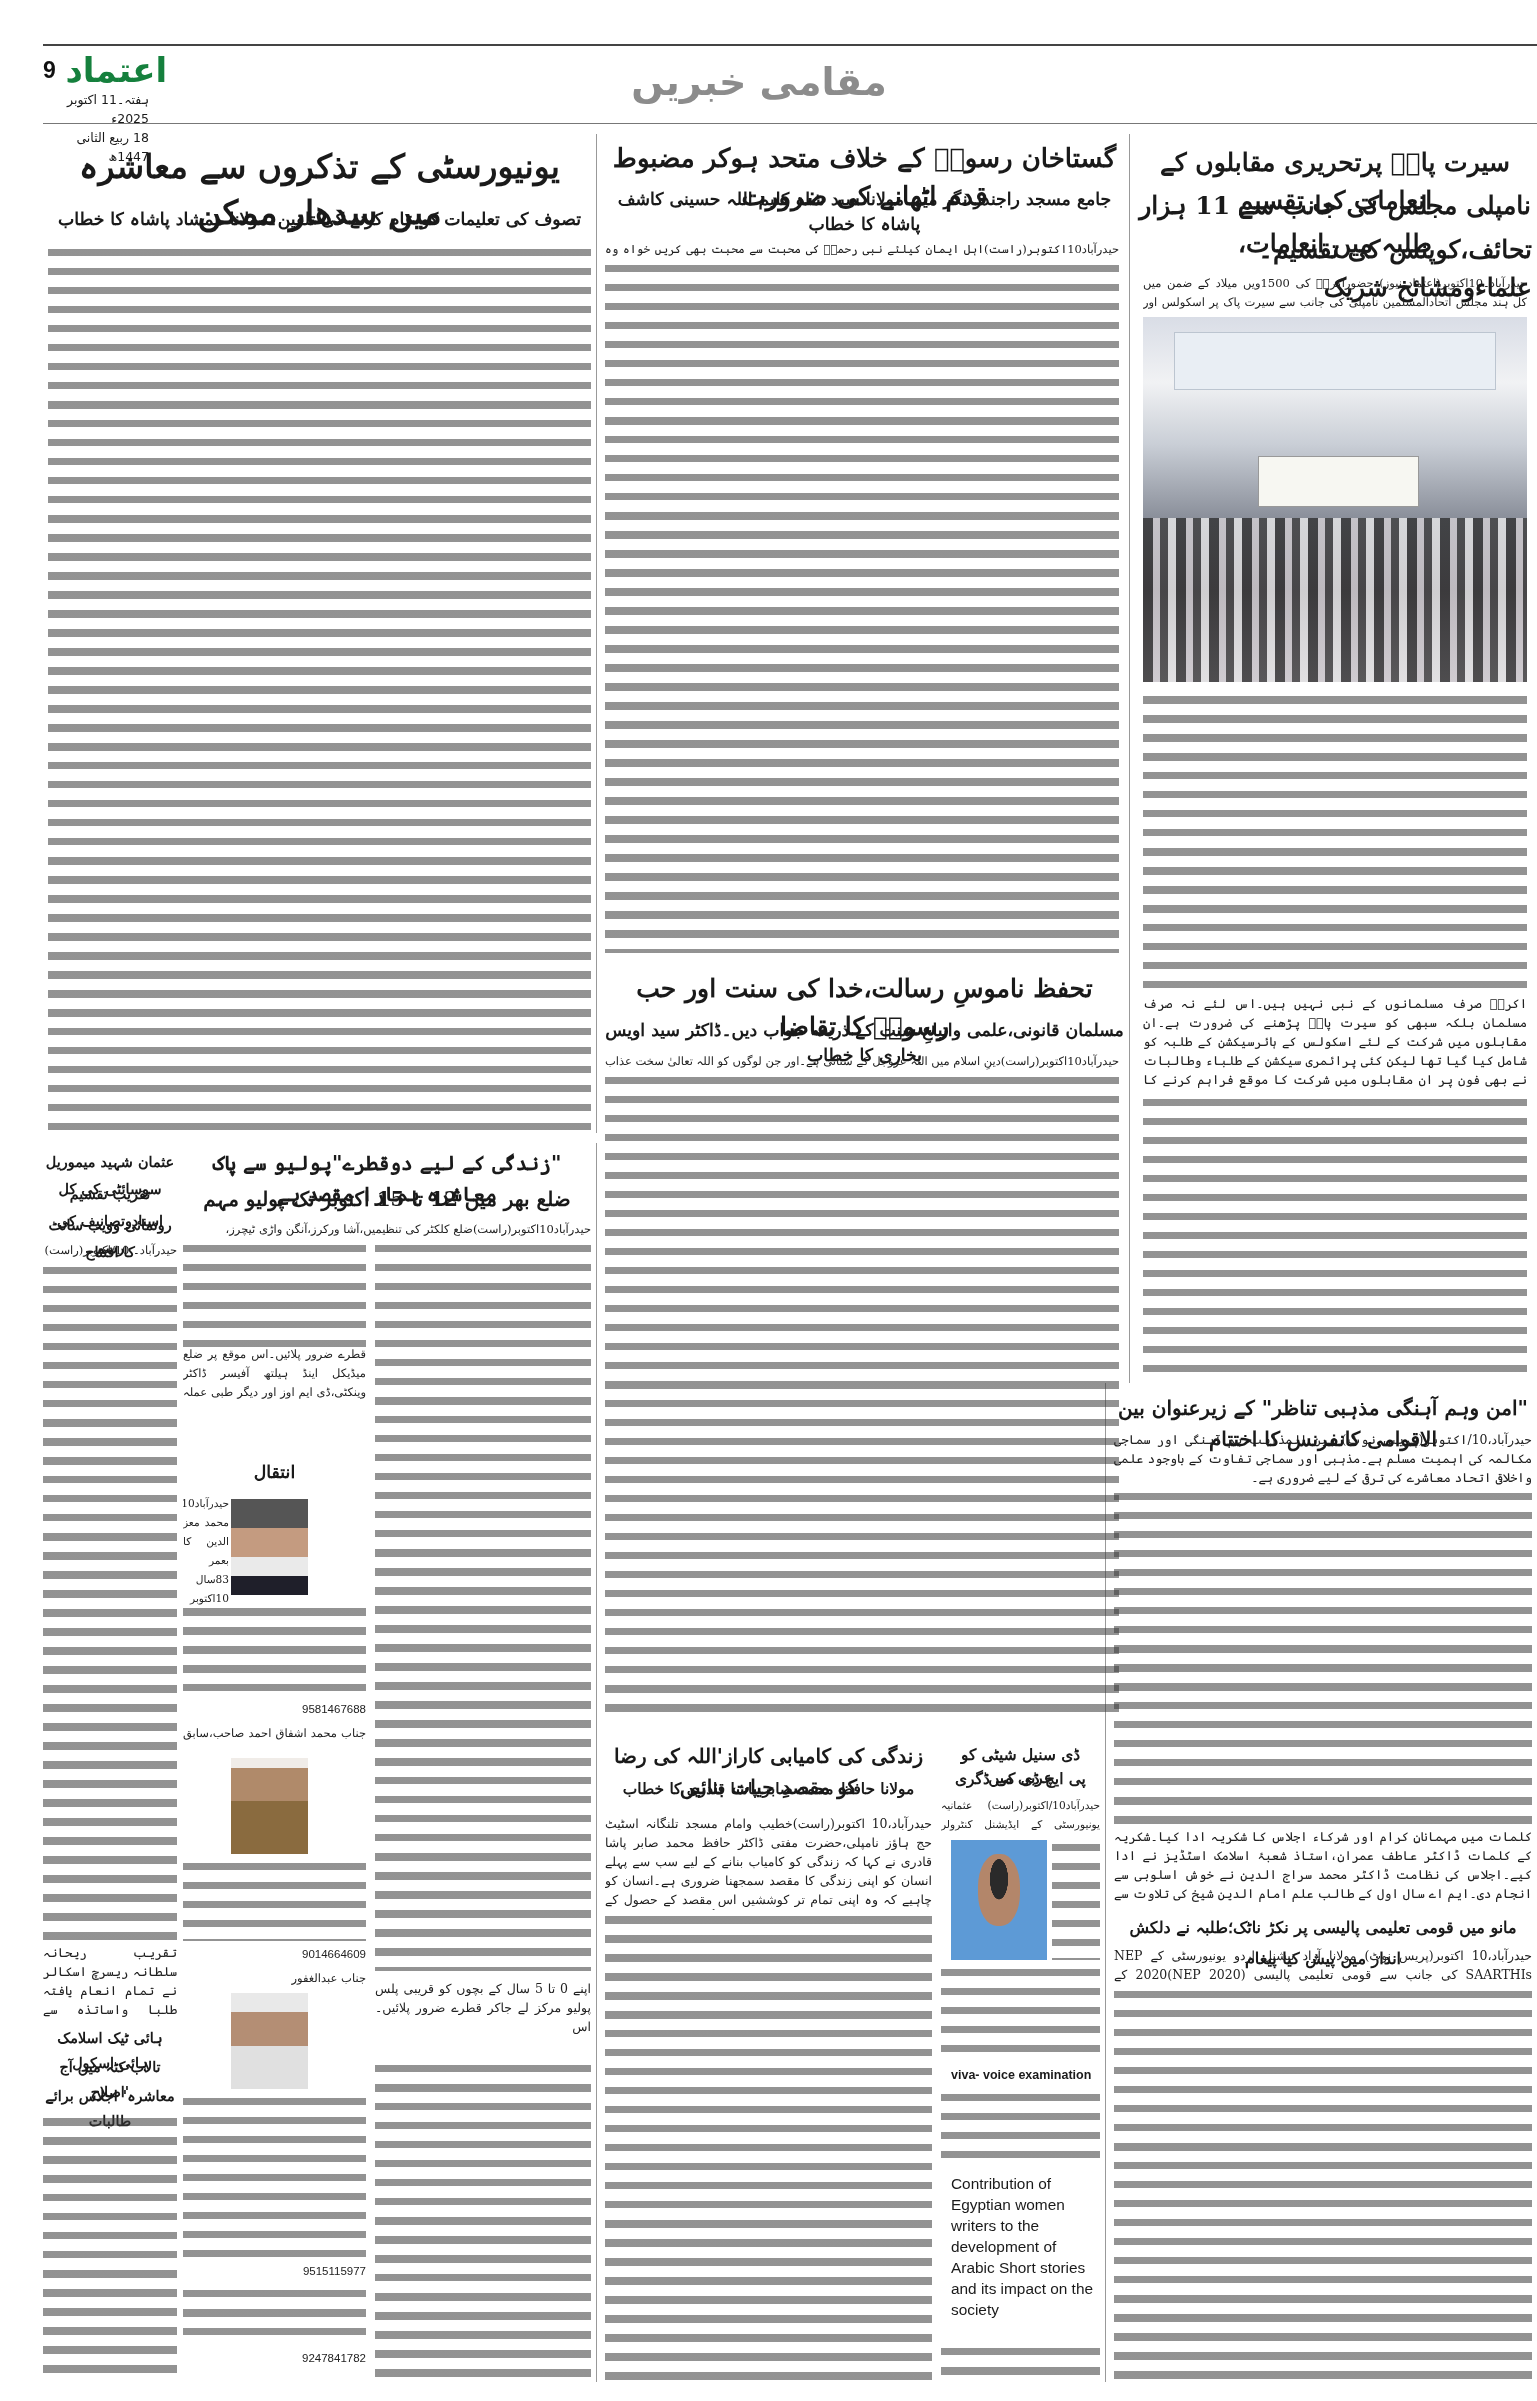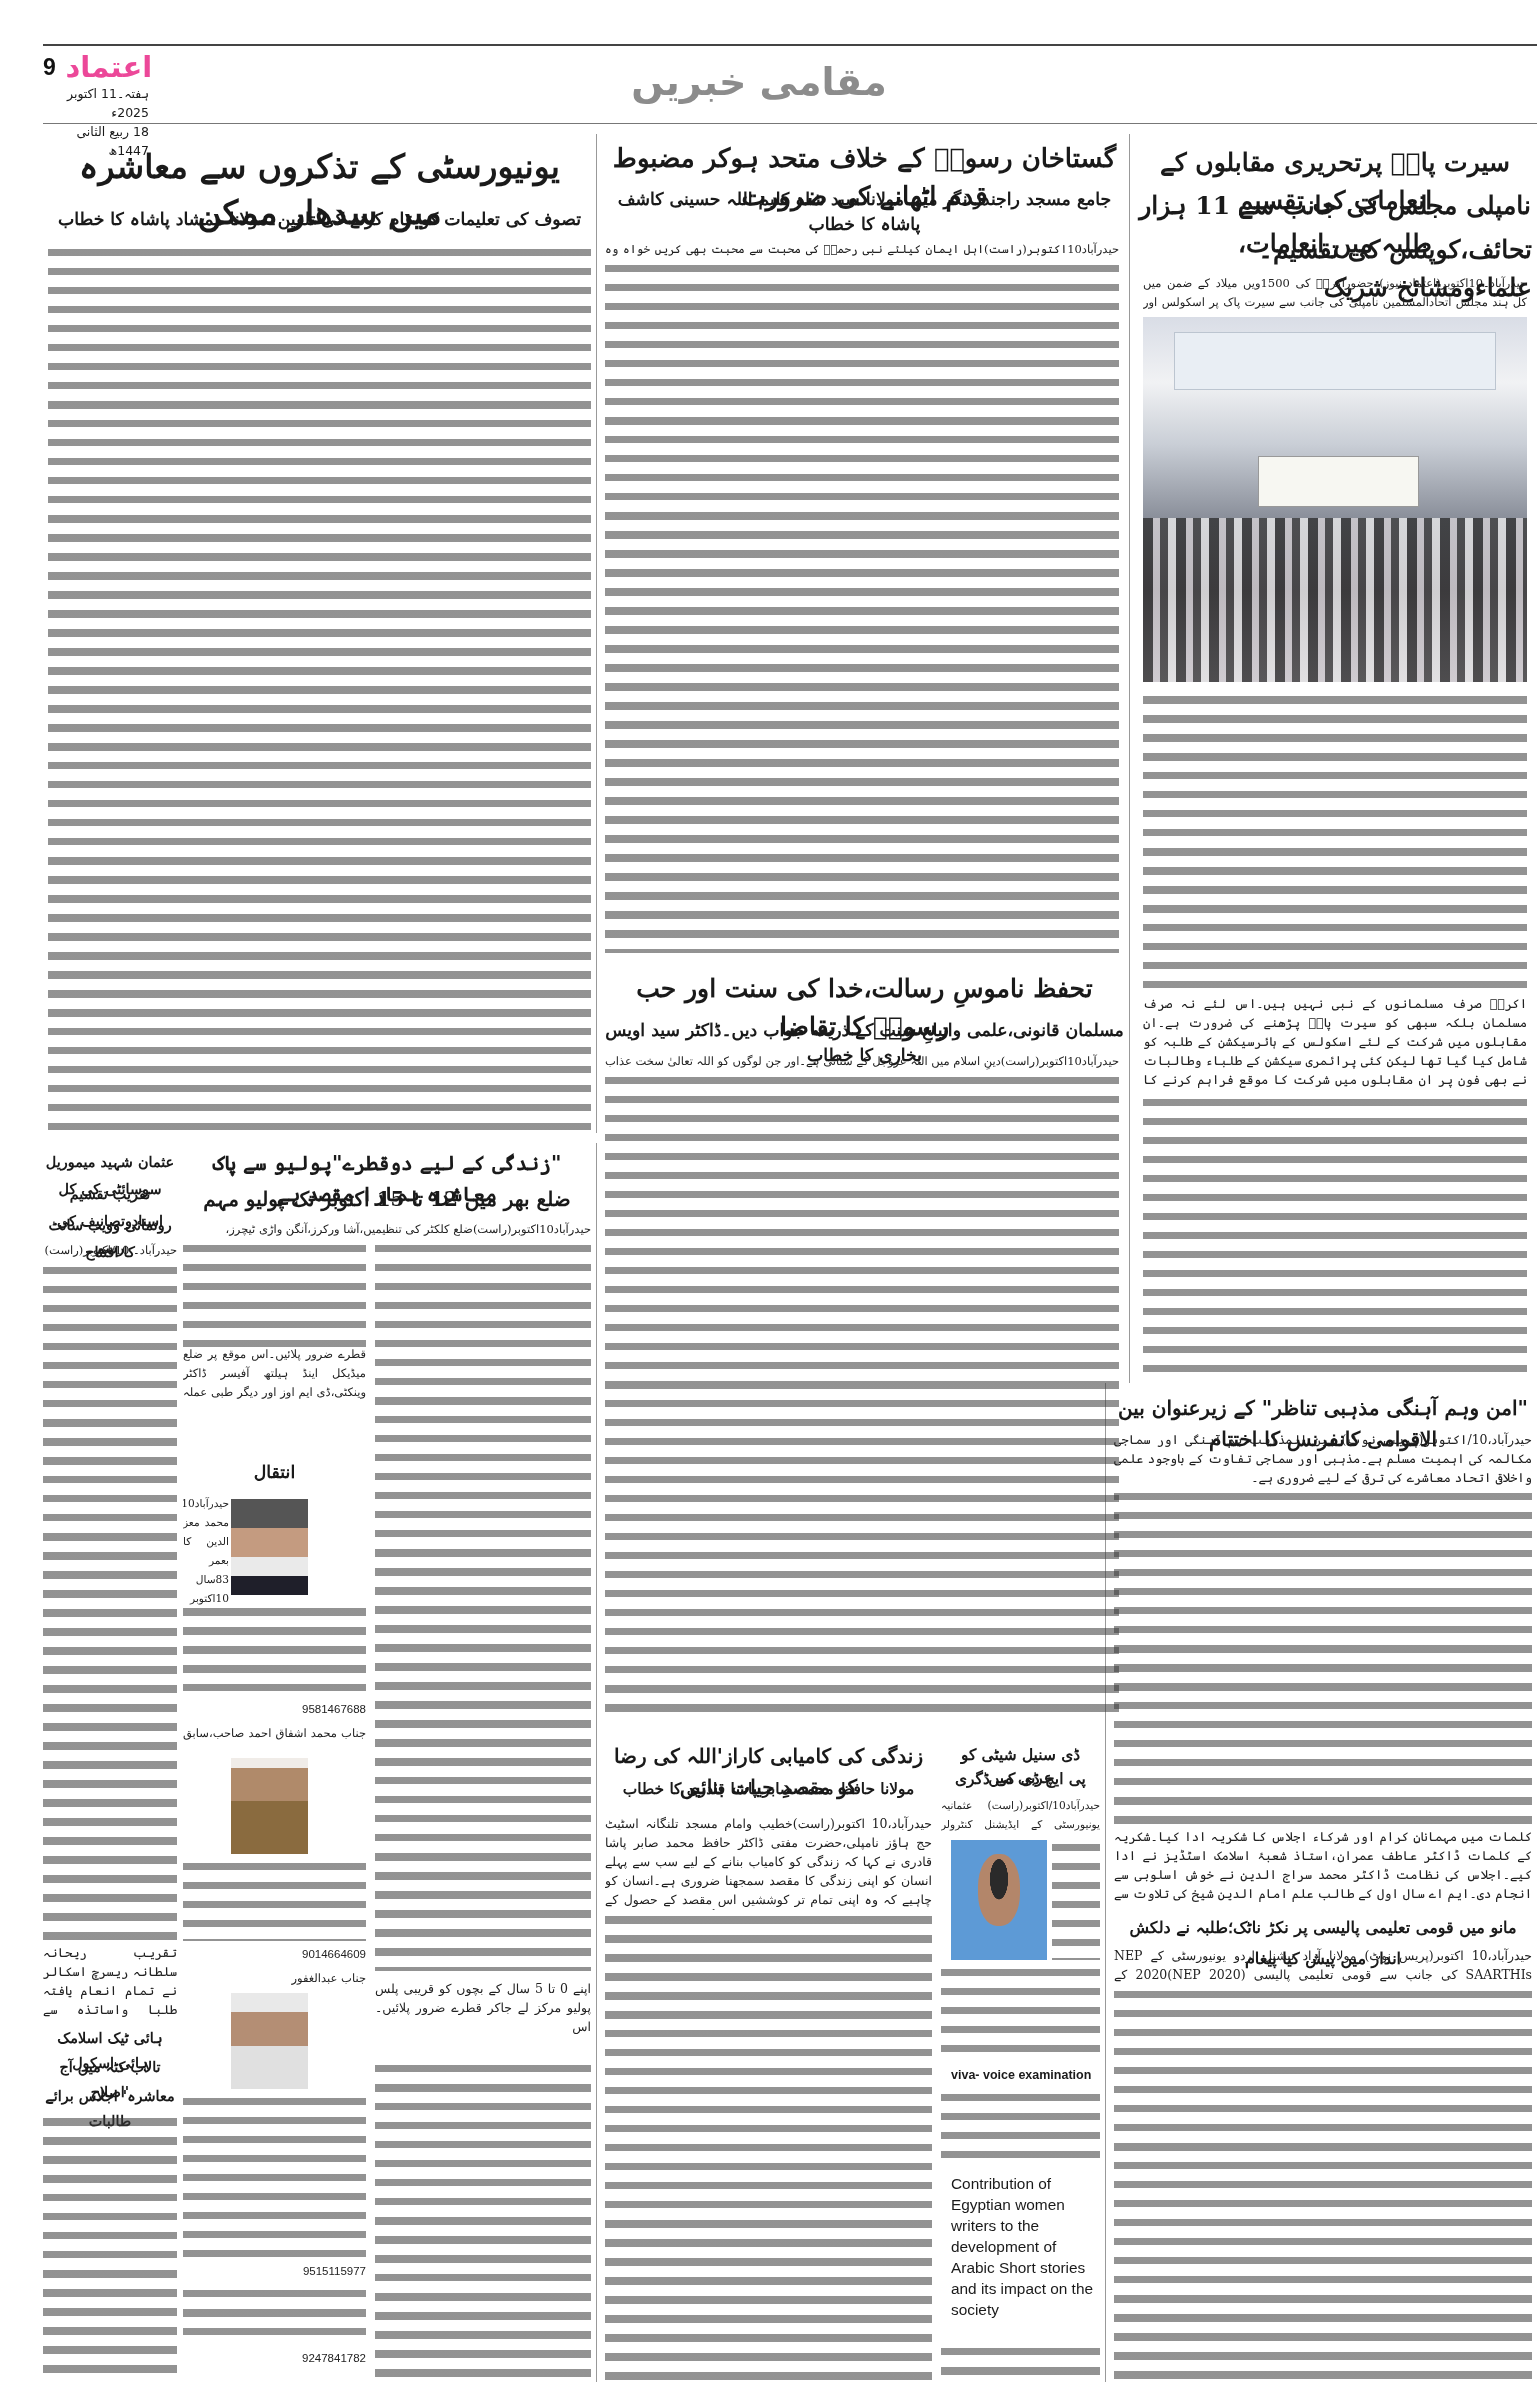--- a/index.html
+++ b/index.html
@@ -1,21 +1,21 @@
 <!DOCTYPE html>
 <html><head>
 <meta charset="utf-8">
 <style>
   * { box-sizing: border-box; margin: 0; padding: 0; }
   html, body { width: 1537px; height: 2402px; background: #ffffff; overflow: hidden; }
   body { font-family: "DejaVu Sans", sans-serif; color: #1a1a1a; position: relative; }
   .abs { position: absolute; }
   .topline { position: absolute; left: 43px; right: 0; top: 44px; height: 1.9px; background: #444; }
   .masthead { position: absolute; left: 43px; top: 50px; width: 106px; }
-  .mast-logo { font-size: 29px; font-weight: bold; color: #ec4899; direction: rtl; display: inline-block; }
+  .mast-logo { font-size: 34px; font-weight: bold; color: #15803d; direction: rtl; display: inline-block; }
   .mast-page { font-size: 23px; font-weight: bold; color: #111; font-family: "Liberation Sans", sans-serif; margin-right: 9.6px; }
   .mast-date { font-size: 12.5px; line-height: 19px; direction: rtl; text-align: right; width: 106px; }
   .section-title { position: absolute; left: 615px; top: 60px; width: 288px; text-align: center; font-size: 38px; font-weight: bold; color: #8c8c8c; direction: rtl; }
   .rule-h { position: absolute; height: 1px; background: #777; }
   .rule-v { position: absolute; width: 1px; background: #999; }
   .headline { position: absolute; direction: rtl; text-align: center; font-weight: bold; color: #1a1a1a; font-family: "DejaVu Serif", serif; }
   .h1 { font-size: 33px; line-height: 46px; }
   .h2 { font-size: 25px; line-height: 38px; }
   .h3 { font-size: 20px; line-height: 31px; }
   .h4 { font-size: 17.3px; line-height: 25px; }

